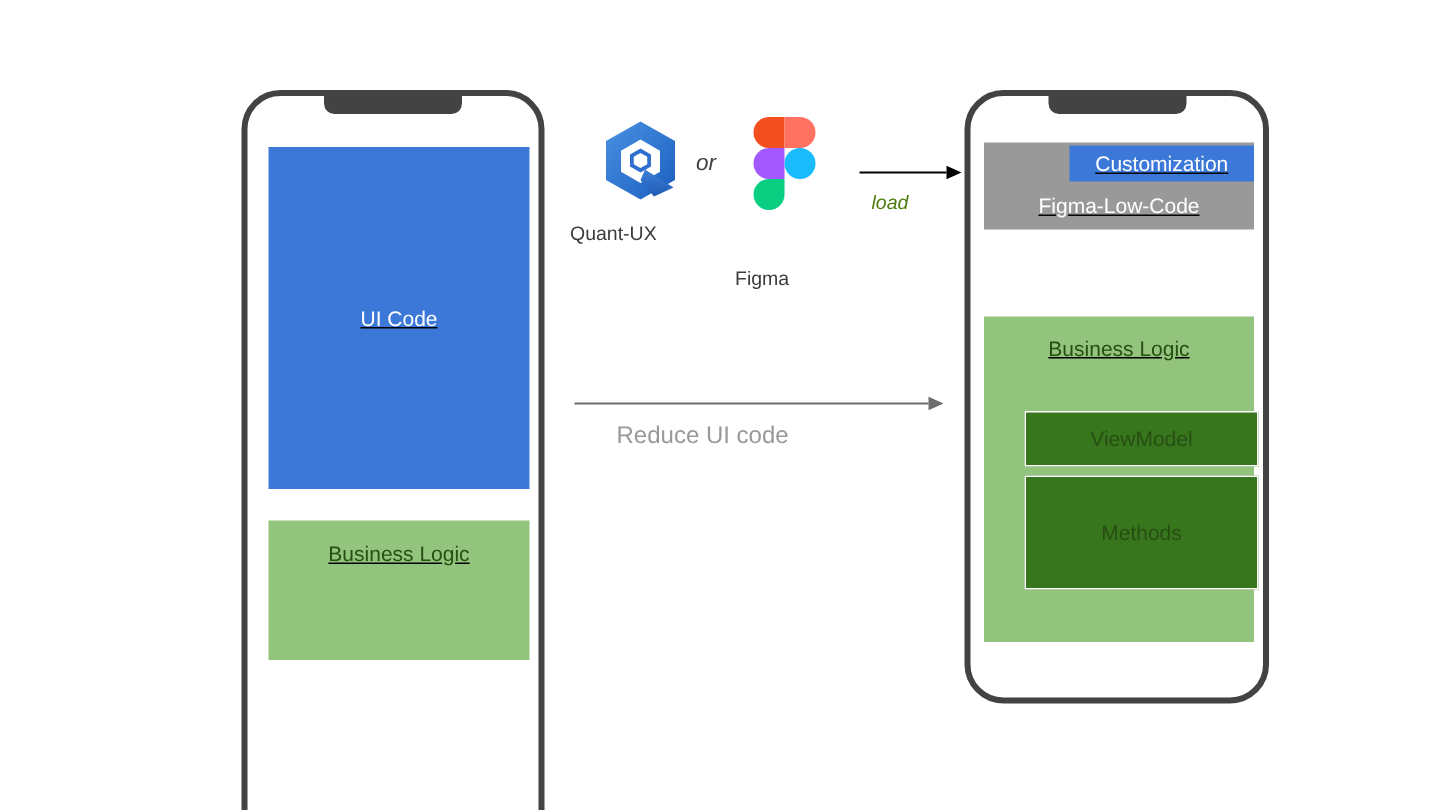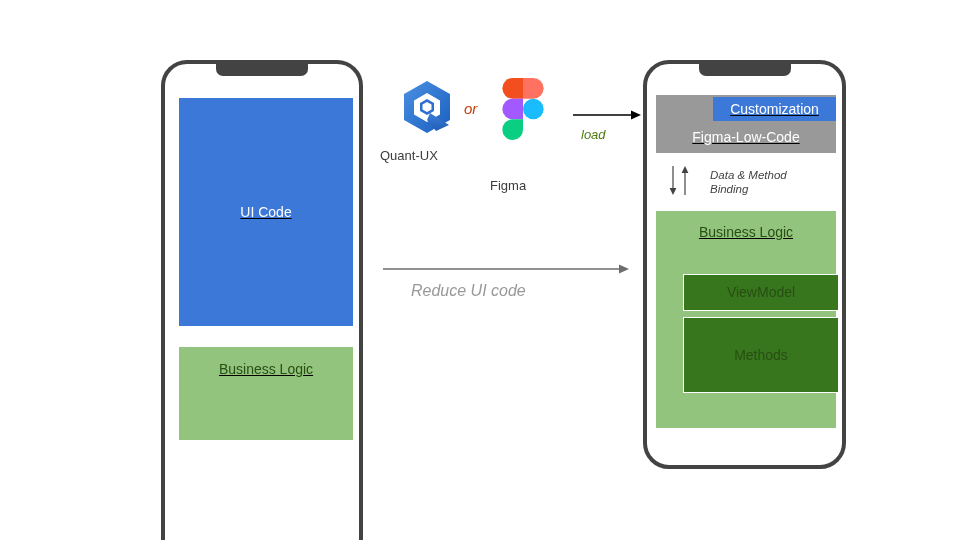--- a/index.html
+++ b/index.html
@@ -123,42 +123,42 @@
   }
 
   
   #logo-row { position: absolute; left: 380px; top: 78px; width: 170px; height: 90px; }
 
   #quantux-logo { position: absolute; left: 18px; top: 0px; width: 58px; height: 58px; }
   #figma-logo   { position: absolute; left: 119px; top: 0px; width: 48px; height: 62px; }
 
   #or-text {
     position: absolute; left: 84px; top: 22px;
-    font-size: 15px; font-style: italic; color: #c2410c;
+    font-size: 15px; font-style: italic; color: #404040;
   }
 
   #quantux-label {
     position: absolute; left: 0px; top: 70px; width: 95px;
     font-size: 13px; color: #3c3c3c;
   }
   #figma-label {
     position: absolute; left: 110px; top: 70px; width: 66px;
     text-align: left; font-size: 13px; color: #3c3c3c; margin-top: 30px;
   }
 
   #load-arrow-group { position: absolute; left: 573px; top: 108px; width: 70px; height: 48px; }
   #load-text {
     position: absolute; left: 8px; top: 19px;
     font-size: 13px; font-style: italic; color: #4d7c0f;
   }
 
   #reduce-arrow-group { position: absolute; left: 383px; top: 262px; width: 248px; height: 52px; }
   #reduce-text {
     position: absolute; left: 28px; top: 20px;
-    font-size: 16px; font-style: italic; color: #999999;
+    font-size: 16px; color: #999999;
     white-space: nowrap;
   }
 
   svg { display: block; overflow: visible; }
 </style>
 </head>
 <body>
 
 <div class="phone" id="phone-left">
   <div class="phone-notch"></div>
@@ -234,34 +234,20 @@
   <div class="phone-notch"></div>
 
   <div class="block" id="figma-lowcode-block">
     <span class="block-label">Figma-Low-Code</span>
   </div>
 
   <div class="block" id="customization-block">
     <span class="block-label">Customization</span>
   </div>
 
-  <div id="binding-group">
-    <svg width="30" height="34">
-
-      <line x1="7" y1="2" x2="7" y2="26" stroke="#434343" stroke-width="1.2"></line>
-      <polygon points="3.6,24 7,31 10.4,24" fill="#434343"></polygon>
-
-      <line x1="19" y1="31" x2="19" y2="7" stroke="#434343" stroke-width="1.2"></line>
-      <polygon points="15.6,9 19,2 22.4,9" fill="#434343"></polygon>
-    </svg>
-    <div id="binding-text">
-      <div>Data &amp; Method</div>
-      <div>Binding</div>
-    </div>
-  </div>
 
   <div class="block" id="right-business-logic-block">
     <span class="block-label">Business Logic</span>
 
     <div class="dark-green-box" id="viewmodel-box">
       <span class="block-label">ViewModel</span>
     </div>
 
     <div class="dark-green-box" id="methods-box">
       <span class="block-label">Methods</span>

